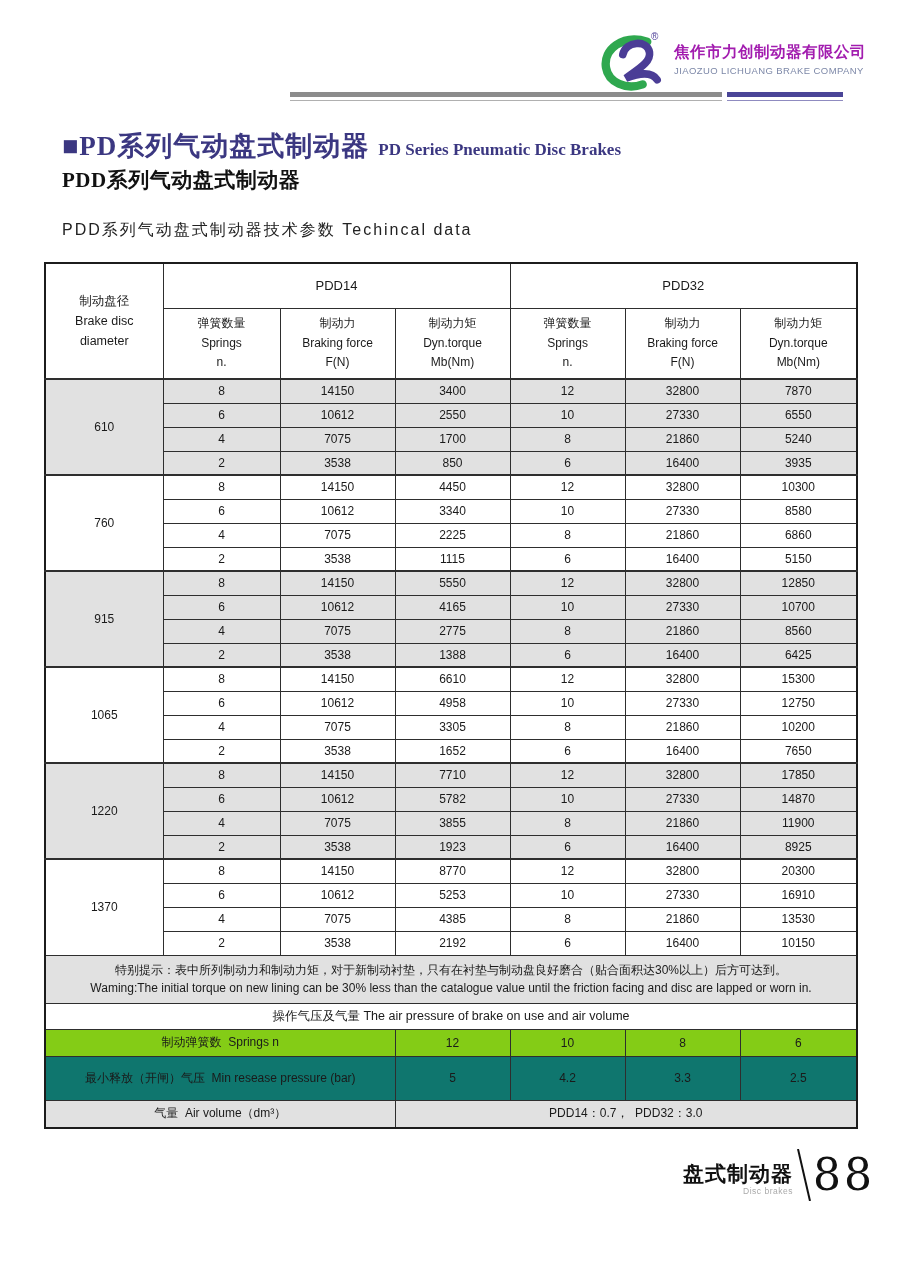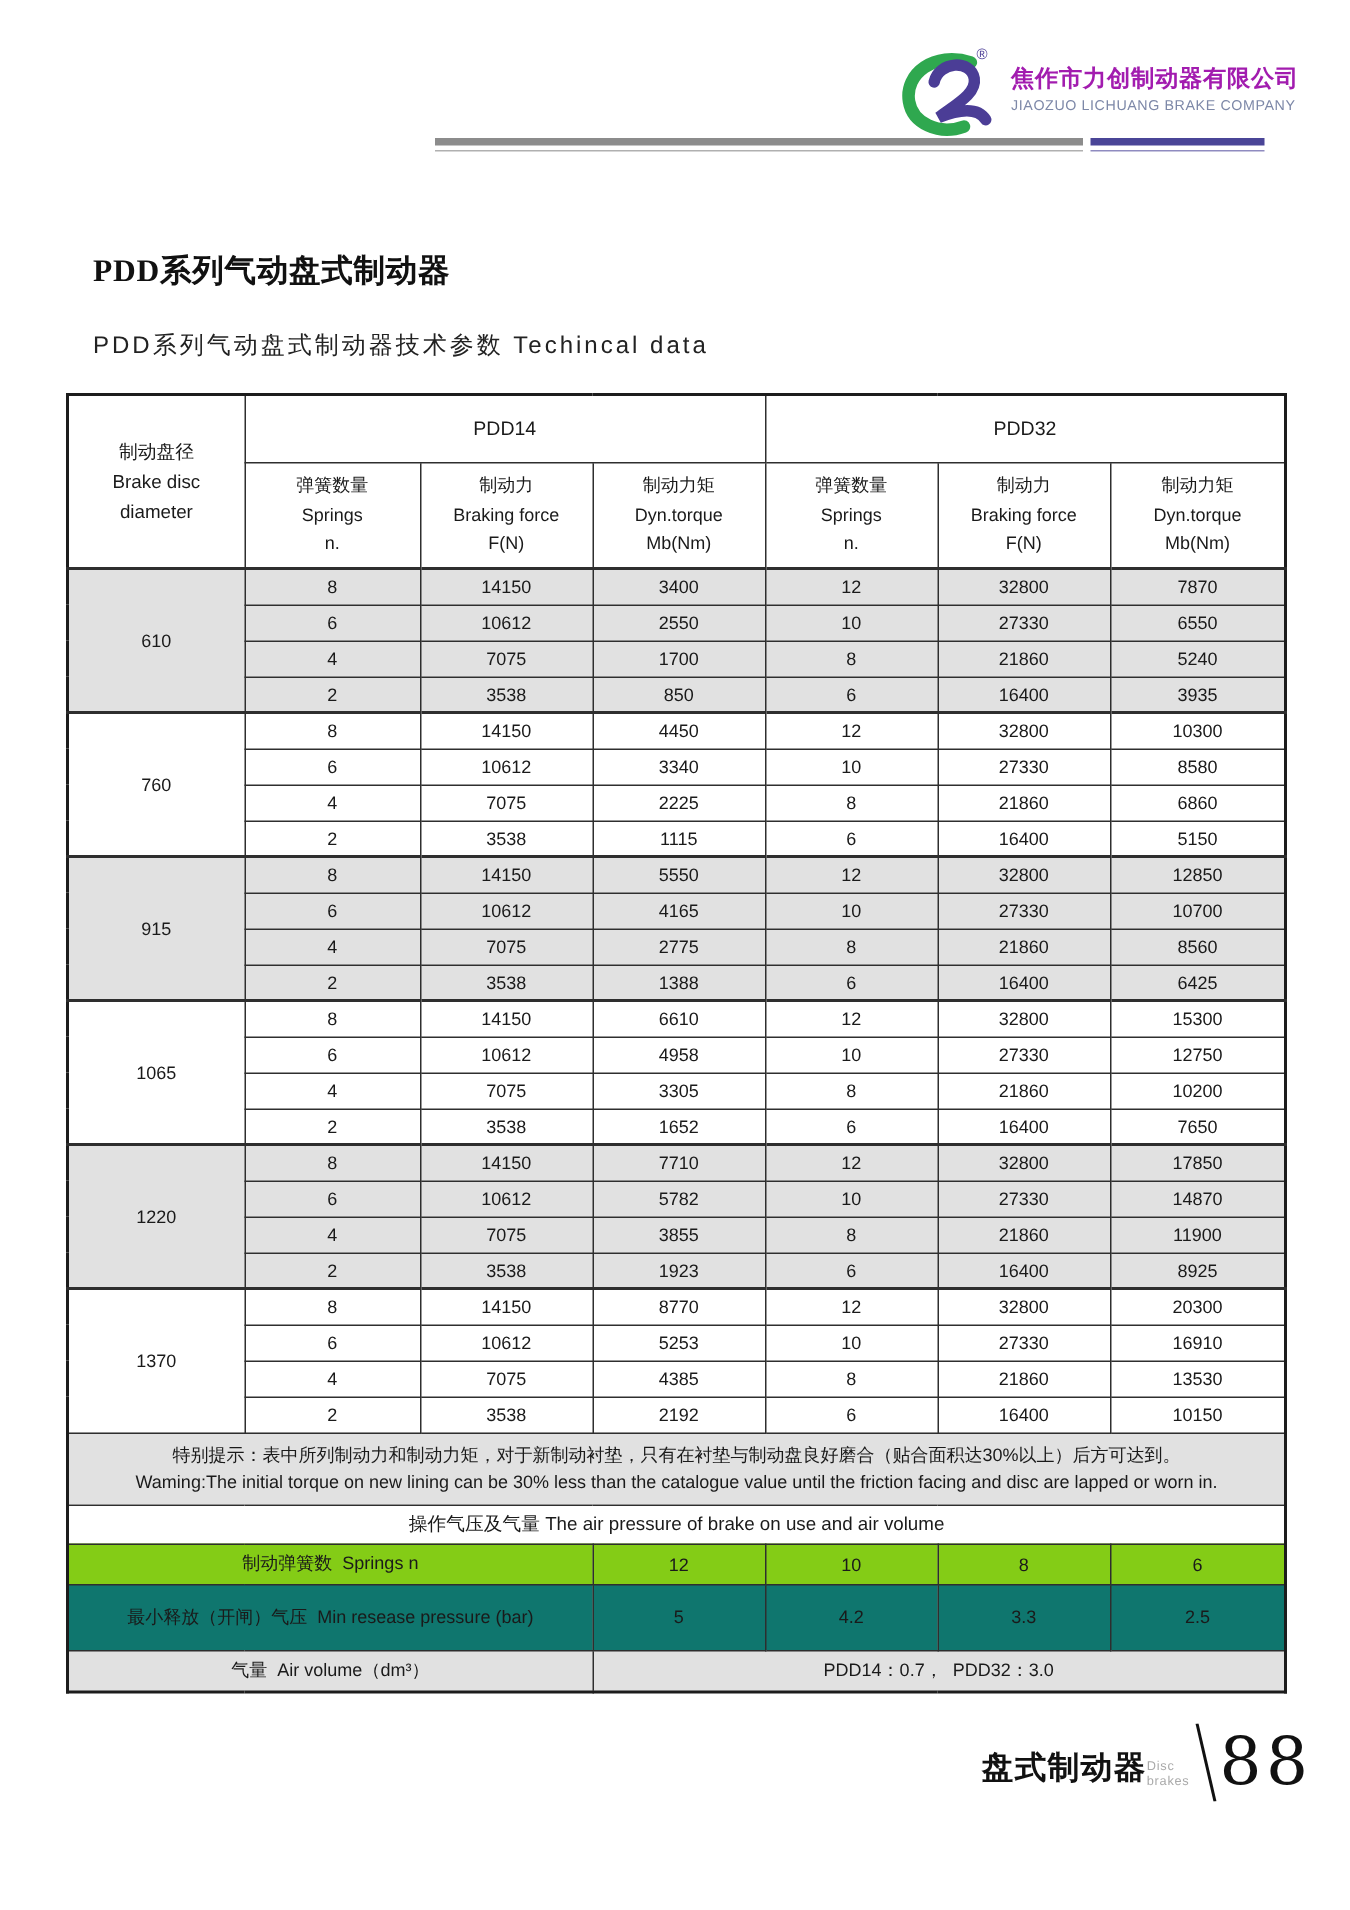--- a/index.html
+++ b/index.html
@@ -41,21 +41,21 @@
   
   td.note-cell { background:#e1e1e1; text-align:left; padding:5px 8px; font-size:12px; line-height:1.55; height:46px; }
   td.pressure-title { text-align:left; padding:4px 8px; font-size:12.5px; height:26px; background:#fff; }
   td.lbl { text-align:left; padding:3px 8px; font-size:12.5px; white-space:pre-wrap; }
   tr.row-springs td { height:27px; background:#84cc16; font-size:12px; }
   tr.row-pressure td { height:44px; background:#0f766e; font-size:12px; }
   tr.row-volume td { height:28px; background:#e1e1e1; font-size:12px; white-space:pre-wrap;margin-left:23px; }
 
   
   .footer { position:absolute; left:700px; top:1146px; width:175px; height:58px; display:flex; align-items:center; justify-content:flex-end; }
-  .footer-label { display:flex; align-items:flex-end; margin-right:2px; margin-top:6px; }
+  .footer-label { display:flex; flex-direction:column; align-items:flex-end; margin-right:2px; margin-top:6px; }
   .footer-cn { font-size:21px; font-weight:bold; color:#111; letter-spacing:1px; white-space:nowrap; }
   .footer-en { font-size:8.5px; color:#aaa; margin-top:-2px; letter-spacing:0.5px; }
   .footer-slash { width:18px; height:52px; flex:0 0 auto; }
   .footer-num { font-family:"DejaVu Serif","Liberation Serif",serif; font-size:44px; color:#111; letter-spacing:3px; line-height:1; }
 </style>
 </head>
 <body>
 
 <div class="logo-wrap">
   <svg width="78" height="58" viewBox="0 0 100 76">
@@ -67,20 +67,22 @@
 <div class="company-block">
   <div class="company-cn">焦作市力创制动器有限公司</div>
   <div class="company-en">JIAOZUO LICHUANG BRAKE COMPANY</div>
 </div>
 <div class="rule-gray"></div>
 <div class="rule-gray-thin"></div>
 <div class="rule-purple"></div>
 <div class="rule-purple-thin"></div>
 
 <div class="title1">
+  <span class="title1-cn">■PD系列气动盘式制动器</span>
+  <span class="title1-en">PD Series Pneumatic Disc Brakes</span>
 </div>
 <div class="title2">PDD系列气动盘式制动器</div>
 <div class="title3">PDD系列气动盘式制动器技术参数 Techincal data</div>
 
 <table class="spec">
   <colgroup>
     <col style="width:118px">
       <col style="width:117px">
       <col style="width:115px">
     <col style="width:115px">

